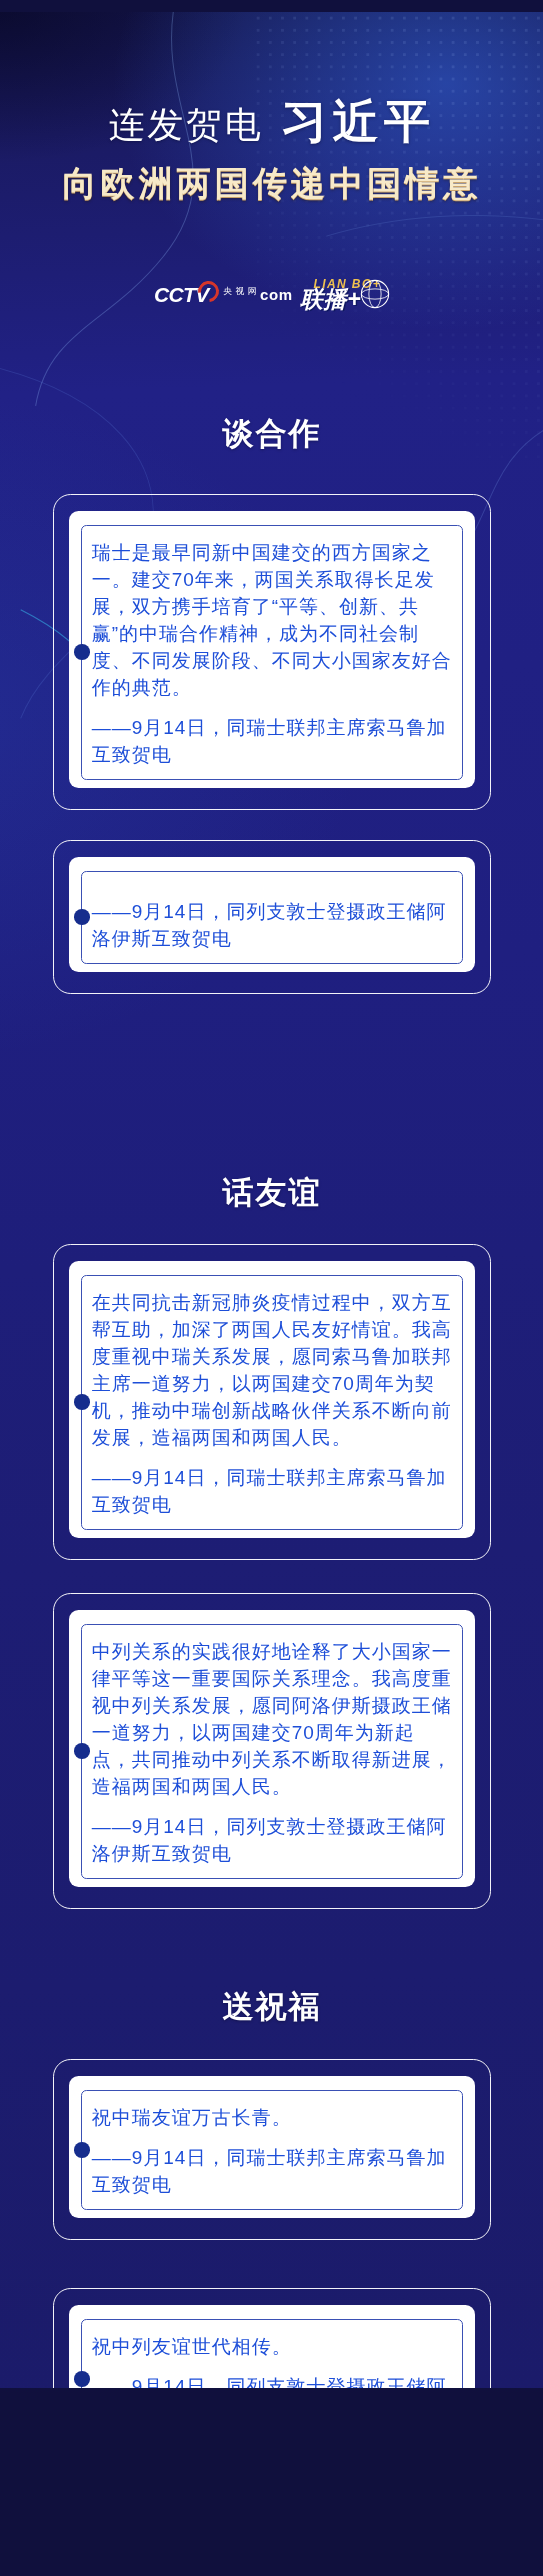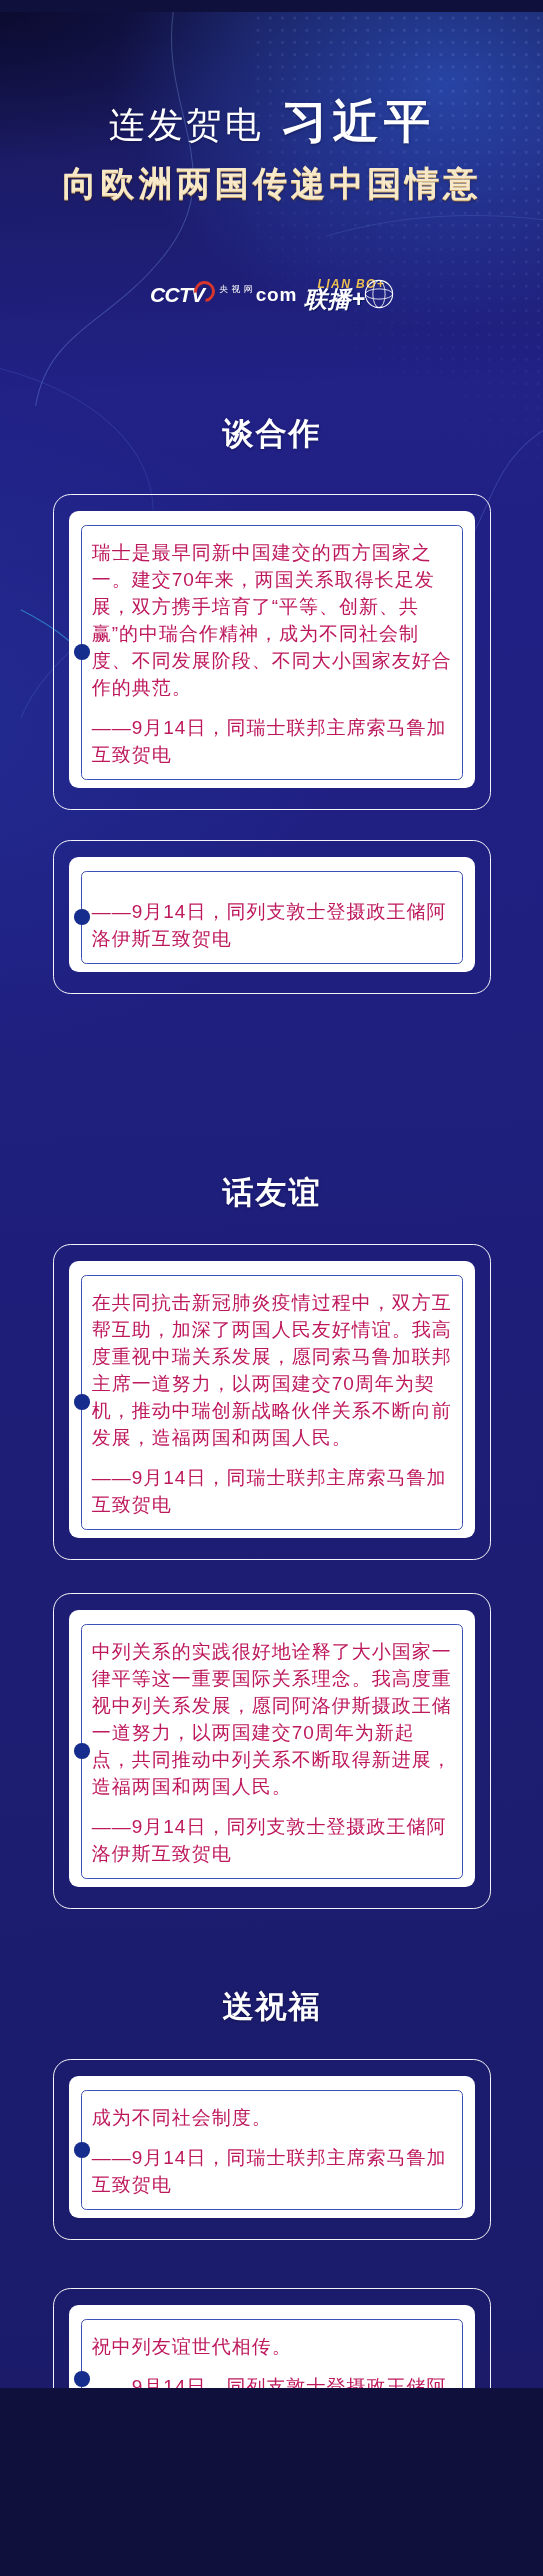--- a/index.html
+++ b/index.html
@@ -27,33 +27,33 @@
   .title-line2{position:absolute;top:154px;left:0;width:100%;text-align:center;margin:0;
     font-size:34px;font-weight:800;letter-spacing:4.1px;line-height:1;color:#f7e9c8;
     text-shadow:0 0.7px 0 #caa36b, 0 2px 2.7px rgba(40,25,5,.45);}
   
   .logo-row{position:absolute;top:266px;left:0;width:100%;display:flex;justify-content:center;align-items:center;gap:7px;}
   .cctv{display:flex;align-items:center;}
   .cctv-word{color:#fff;font-size:21px;font-weight:800;font-style:italic;letter-spacing:-0.7px;line-height:1;}
   .swoosh{width:15px;height:15px;border:3.4px solid #d6362b;border-bottom-color:transparent;border-radius:50%;transform:rotate(38deg);margin-left:-10.2px;margin-top:-6.8px;}
   .cctv-col{display:flex;margin-left:4.1px;color:#fff;line-height:1.15;}
   .cctv-cn{font-size:8.8px;letter-spacing:3.4px;}
-  .cctv-com{font-size:19px;font-weight:600;letter-spacing:0.7px;}
+  .cctv-com{font-size:15px;font-weight:600;letter-spacing:0.7px;}
   .lianbo{position:relative;width:90px;height:33px;}
   .lb-en{position:absolute;top:-0.7px;left:13.6px;font-size:12px;font-weight:800;font-style:italic;color:#eec04f;letter-spacing:1.4px;}
   .lb-globe{position:absolute;right:0;top:1.4px;}
   .lb-cn{position:absolute;left:0;bottom:0;font-size:23px;font-weight:900;font-style:italic;color:#fff;letter-spacing:0.7px;line-height:1;text-shadow:1.4px 1.4px 0 rgba(12,22,90,.85);}
   
   .sec-h{position:absolute;left:0;width:100%;margin:0;text-align:center;color:#fff;
     font-size:31px;font-weight:700;letter-spacing:2px;line-height:1;text-shadow:0 1.4px 2.7px rgba(0,0,30,.35);}
   .card{position:absolute;left:53px;width:438px;box-sizing:border-box;
     border:1.4px solid rgba(255,255,255,.95);border-radius:17.7px;padding:15.6px 15px 21px;}
   .card-white{background:#ffffff;border-radius:9.5px;padding:14.3px 12.2px 8.2px;}
   .card-inner{position:relative;border:0.7px solid #3a50b4;border-radius:5.4px;padding:13.6px 9.5px 11px;}
-  .card-main,.card-attr{margin:0;font-size:19px;line-height:27px;color:#be185d;font-weight:300;letter-spacing:1px;}
+  .card-main,.card-attr{margin:0;font-size:19px;line-height:27px;color:#1d4ed8;font-weight:300;letter-spacing:1px;}
   .card-attr{margin-top:12.2px;}
   .bullet-dot{position:absolute;left:-8.2px;top:50%;width:15.6px;height:15.6px;margin-top:-7.8px;border-radius:50%;background:#162d8d;}
 </style>
 </head>
 <body>
 
 <div class="page">
 
   <div class="dot-grid"></div>
 
@@ -133,21 +133,21 @@
       </div>
     </div>
   </div>
 
   <h2 class="sec-h" style="top:1979px">送祝福</h2>
 
   <div class="card" style="top:2047px">
     <div class="card-white">
       <div class="card-inner">
         <span class="bullet-dot"></span>
-        <p class="card-main">成为不同社会制度。</p>
+        <p class="card-main">祝中瑞友谊万古长青。</p>
         <p class="card-attr">——9月14日，同瑞士联邦主席索马鲁加互致贺电</p>
       </div>
     </div>
   </div>
 
   <div class="card" style="top:2276px">
     <div class="card-white">
       <div class="card-inner">
         <span class="bullet-dot"></span>
         <p class="card-main">祝中列友谊世代相传。</p>

